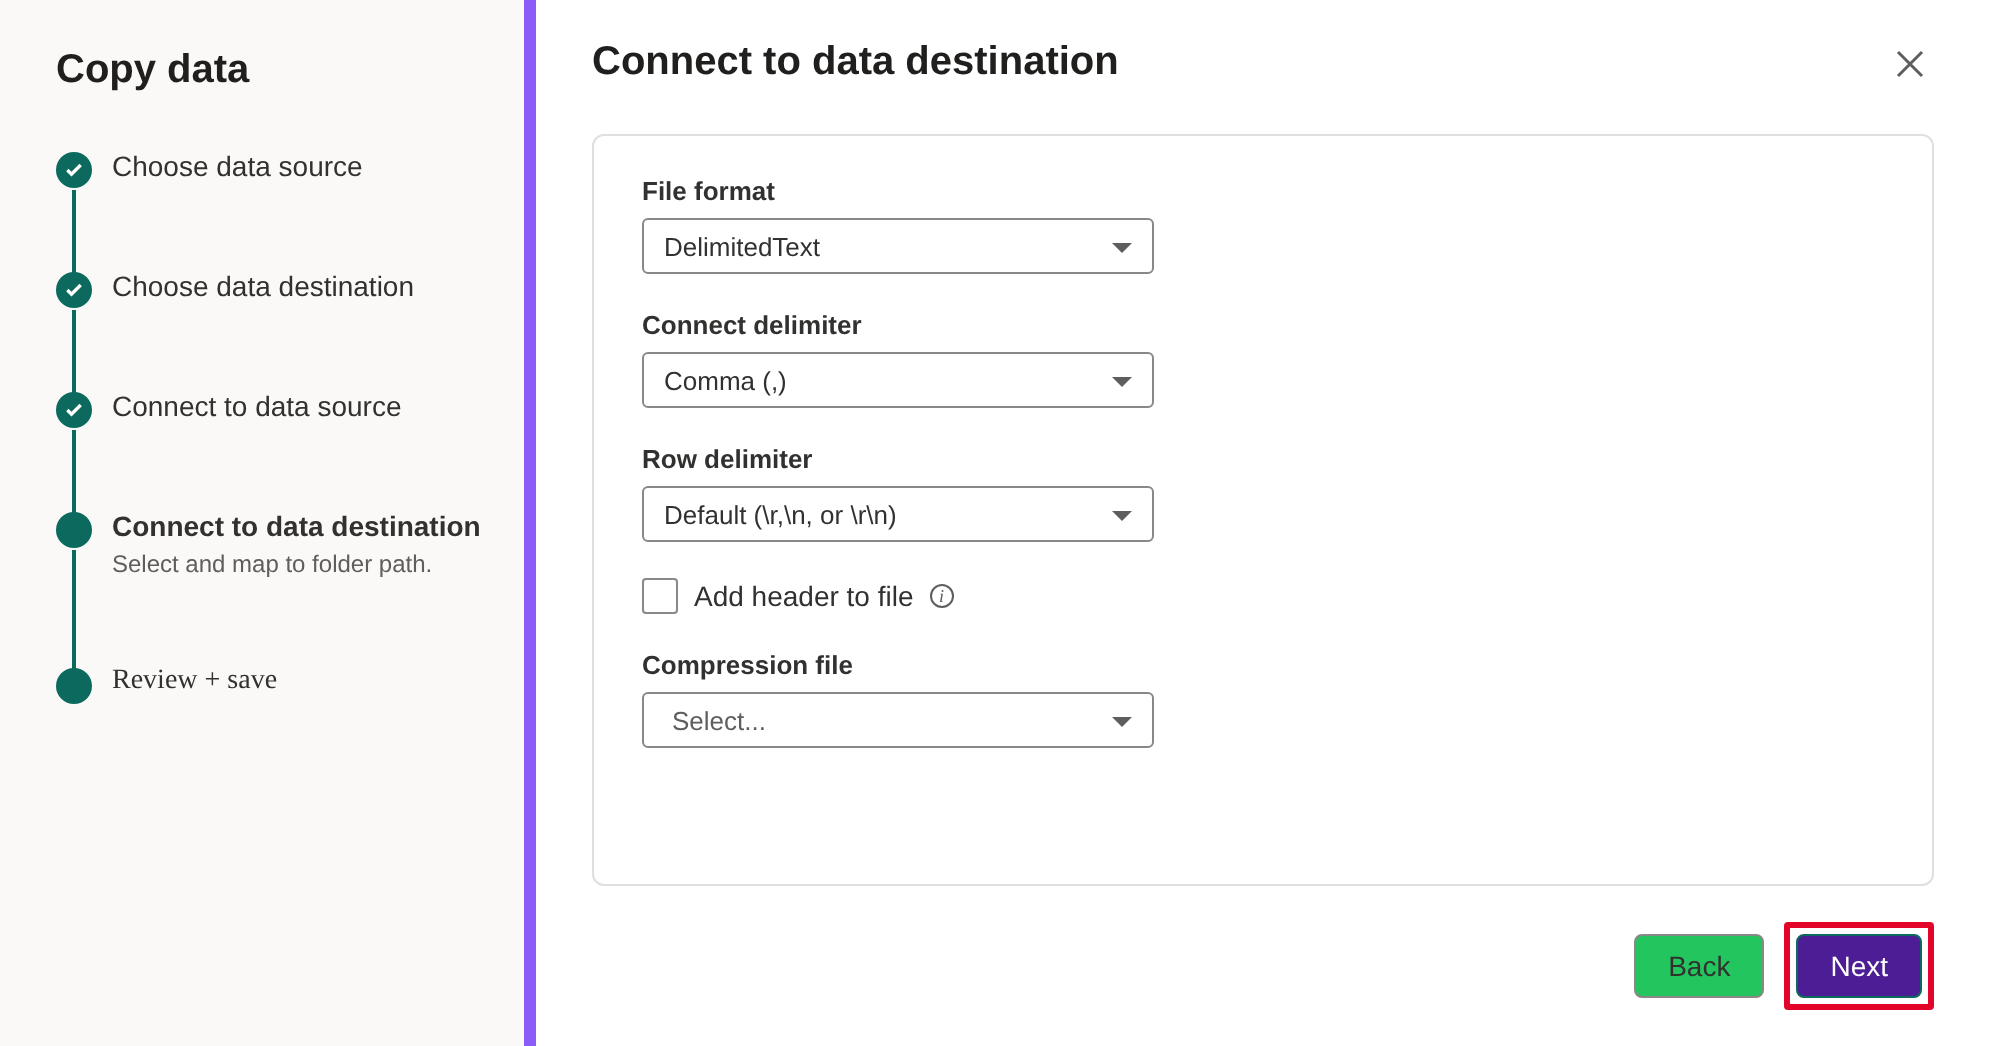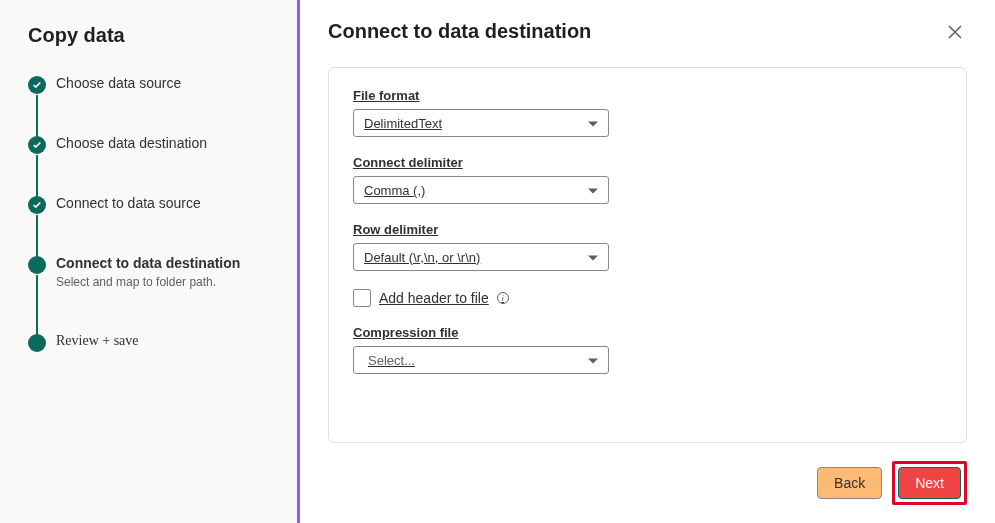--- a/index.html
+++ b/index.html
@@ -7,24 +7,24 @@
       font-family: "Segoe UI", -apple-system, sans-serif;
       font-size: 14px;
       color: #323130;
       background: #fff;
       width: 995px;
       height: 523px;
       overflow: hidden;
       display: flex;
     }
     .sidebar {
-      width: 300px;
+      width: 268px;
       background: #faf9f8;
       padding: 24px 20px 24px 28px;
-      border-right: 3px solid #8b5cf6;
+      border-right: 6px solid #8b5cf6;
       flex-shrink: 0;
     }
     .sidebar-title {
       font-size: 20px;
       font-weight: 600;
       margin-bottom: 28px;
       color: #201f1e;
     }
     .steps { list-style: none; }
     .step {
@@ -97,21 +97,20 @@
       line-height: 1;
     }
     .close-btn svg { width: 16px; height: 16px; stroke: #605e5c; }
 
     .card {
       border: 1px solid #e1dfdd;
       border-radius: 6px;
       padding: 20px 24px 28px 24px;
       flex: 1;
       overflow: auto;
-      text-decoration: underline;
     }
     .field { margin-bottom: 18px; }
     .field-label {
       font-size: 13px;
       font-weight: 600;
       color: #323130;
       margin-bottom: 6px;
       display: block;
     }
     .select {
@@ -174,25 +173,25 @@
       margin-top: 18px;
       align-items: center;
     }
     .btn {
       height: 32px;
       padding: 0 16px;
       border-radius: 4px;
       font-size: 14px;
       cursor: pointer;
       border: 1px solid #8a8886;
-      background: #fdba74;
+      background: #22c55e;
       color: #323130;
     }
     .btn-primary {
-      background: #ef4444;
+      background: #4c1d95;
       border-color: #0b6a5d;
       color: #fff;
     }
     .next-highlight {
       border: 3px solid #e3042a;
       padding: 3px;
       border-radius: 2px;
     }
   </style>
 </head>

